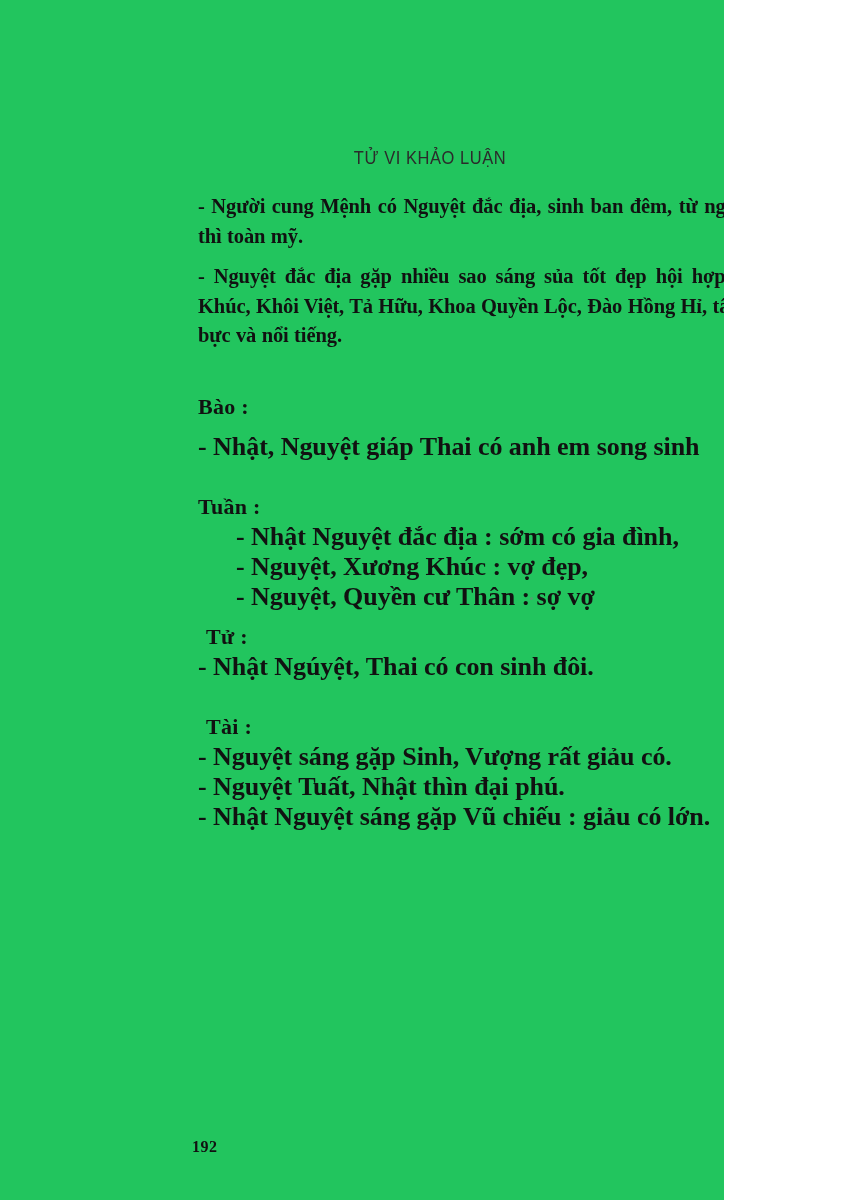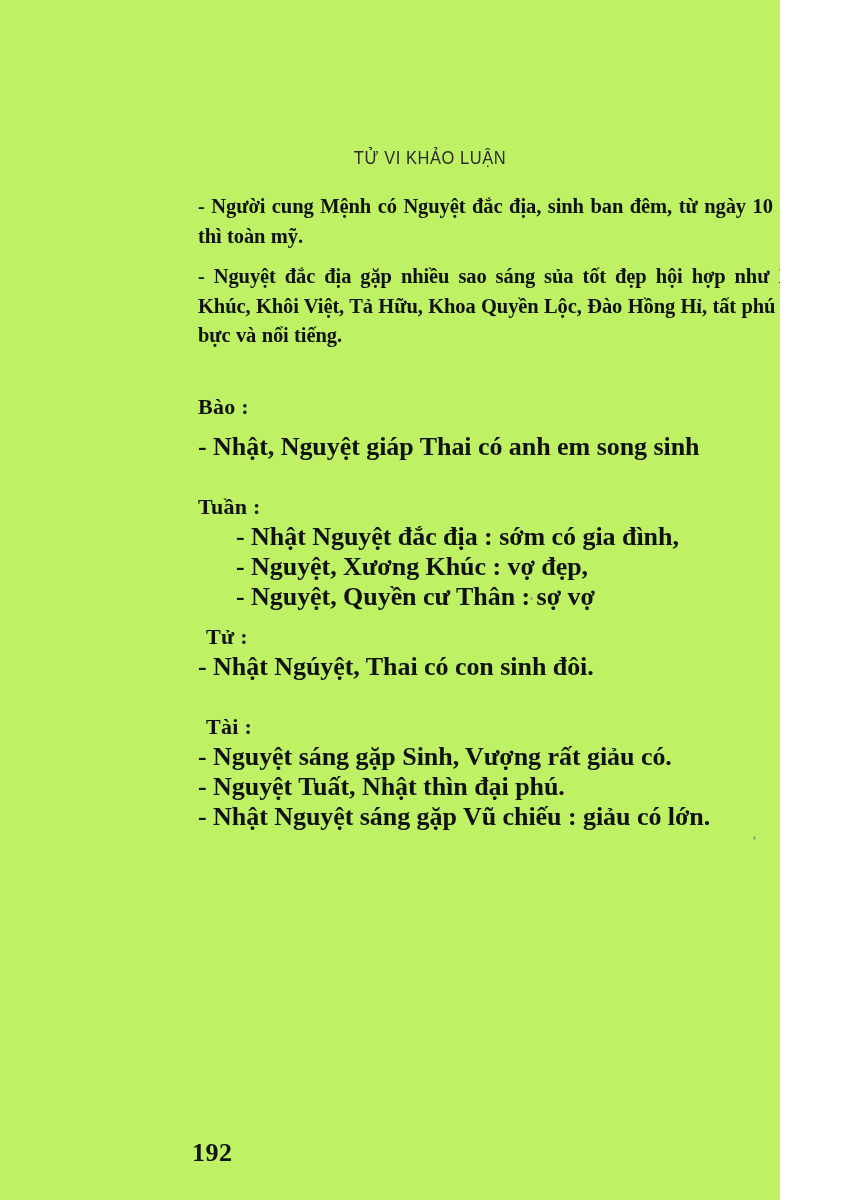--- a/index.html
+++ b/index.html
@@ -6,23 +6,23 @@
     margin: 0;
     padding: 0;
     background: #ffffff;
   }
   body {
     font-family: "Liberation Serif", "DejaVu Serif", serif;
     color: #0a0a0a;
   }
   #page {
     position: relative;
-    width: 780px;
+    width: 724px;
     height: 1200px;
-    background: #bef264;
+    background: #22c55e;
     overflow: hidden;
   }
 
   
   .running-head {
     position: absolute;
     top: 148px;
     left: 0;
     width: 860px;
     text-align: center;
@@ -71,21 +71,21 @@
     letter-spacing: -0.05px;
     color: #111111;
   }
   .item.sub { padding-left: 38px; }
 
   
   .folio {
     position: absolute;
     left: 192px;
     top: 1138px;
-    font-size: 26px;
+    font-size: 16px;
     font-weight: 700;
     color: #111111;
     letter-spacing: 0.5px;
   }
 
   
   .speck {
     position: absolute;
     background: #7d7d7d;
     border-radius: 50%;

